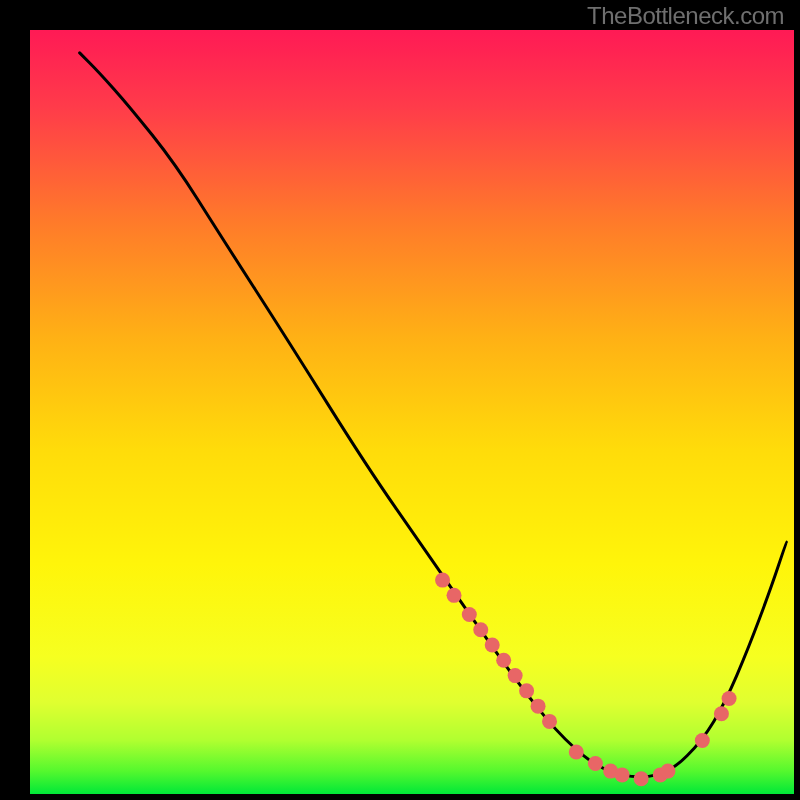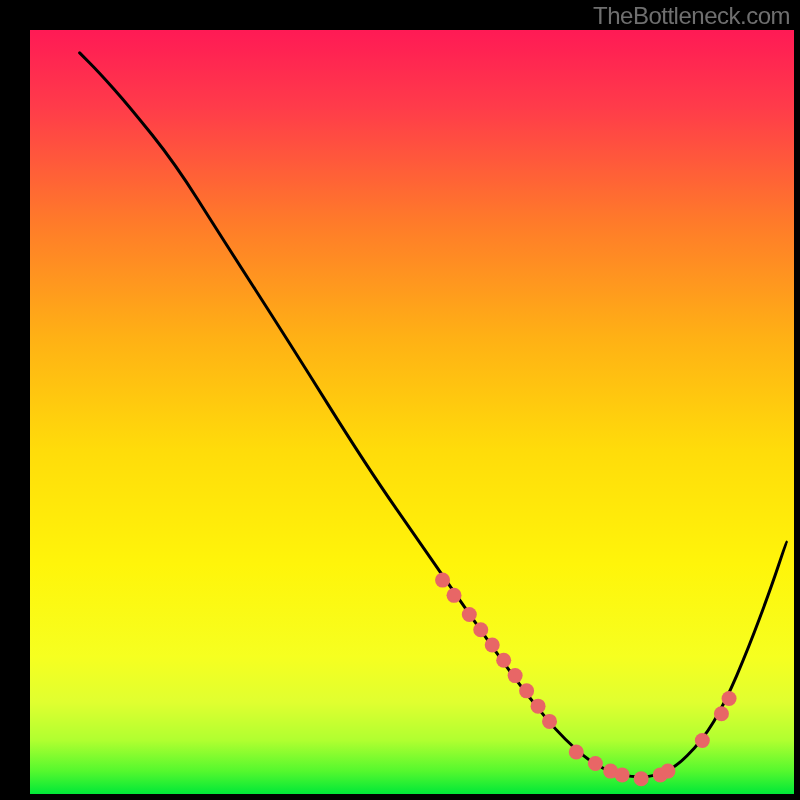--- a/index.html
+++ b/index.html
@@ -14,21 +14,21 @@
     position: relative;
     width: 800px;
     height: 800px;
   }
   svg {
     display: block;
   }
   .attribution {
     position: absolute;
     top: 2px;
-    right: 10px;
+    right: 16px;
     font-family: Arial, Helvetica, sans-serif;
     font-size: 24px;
     font-weight: 500;
     color: #6f6f6f;
     letter-spacing: -0.5px;
   }
 </style>
 </head>
 <body>
 

